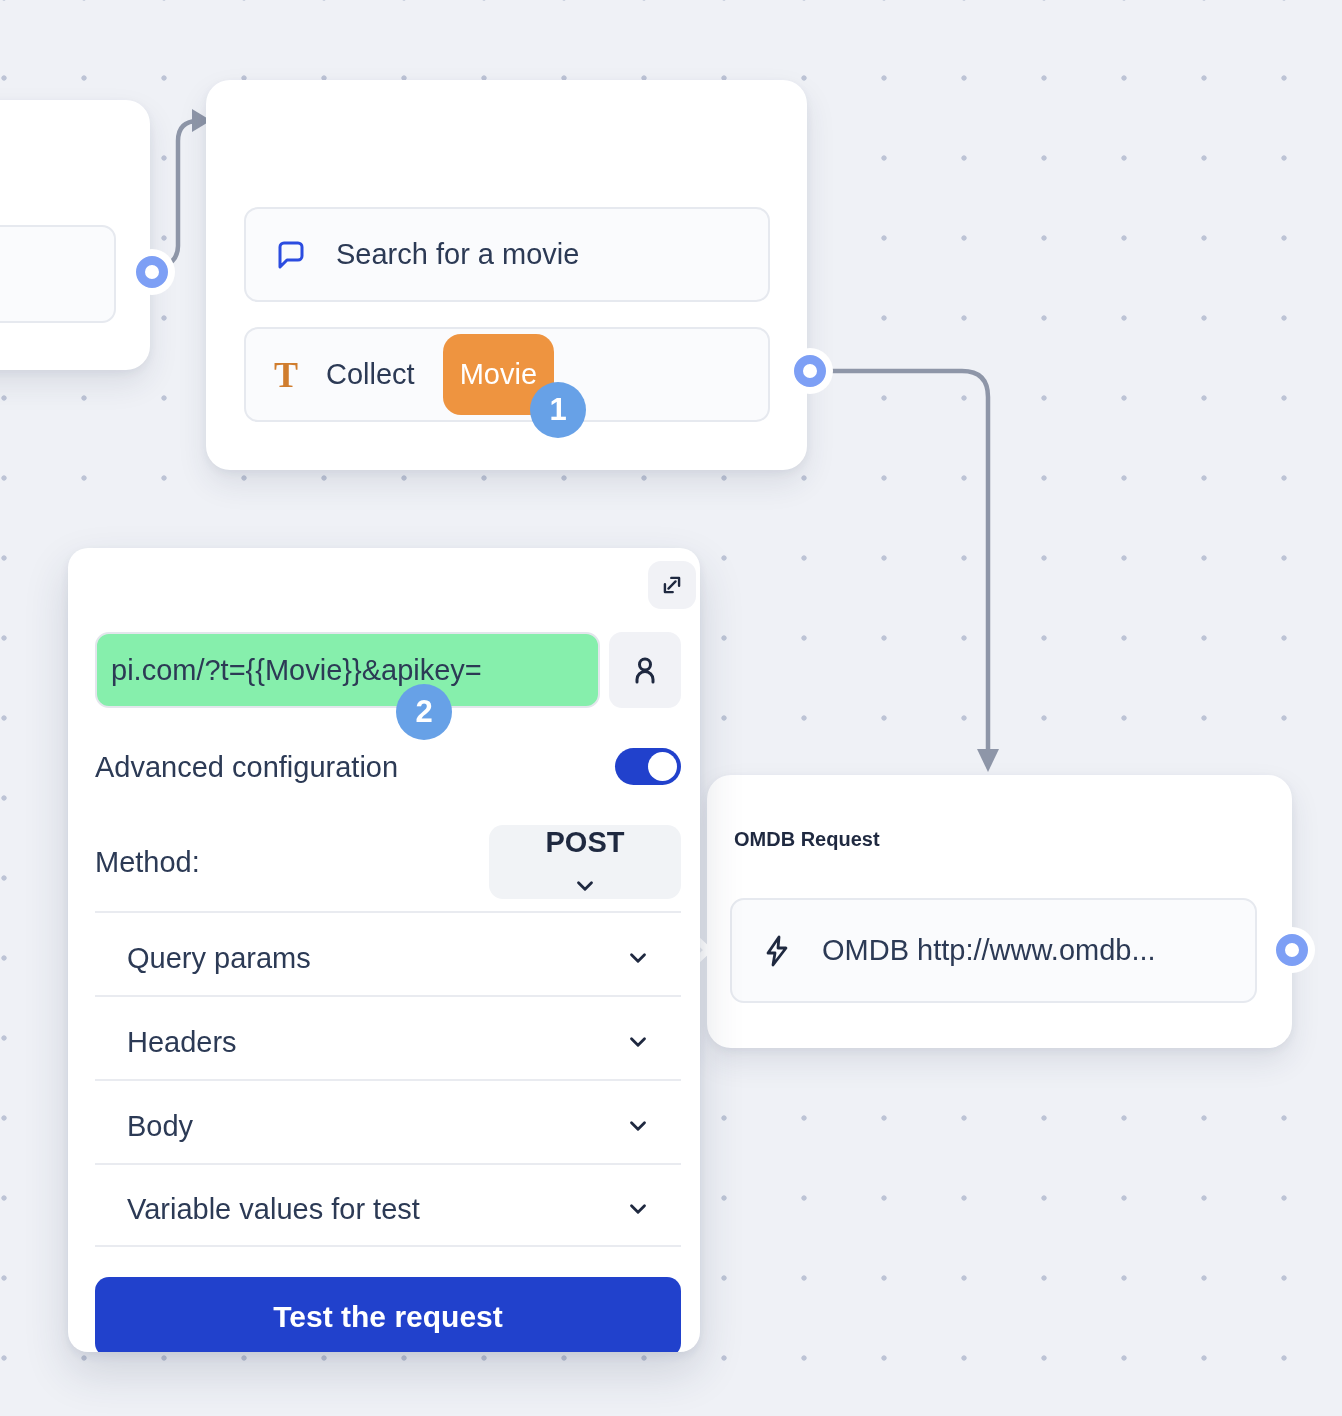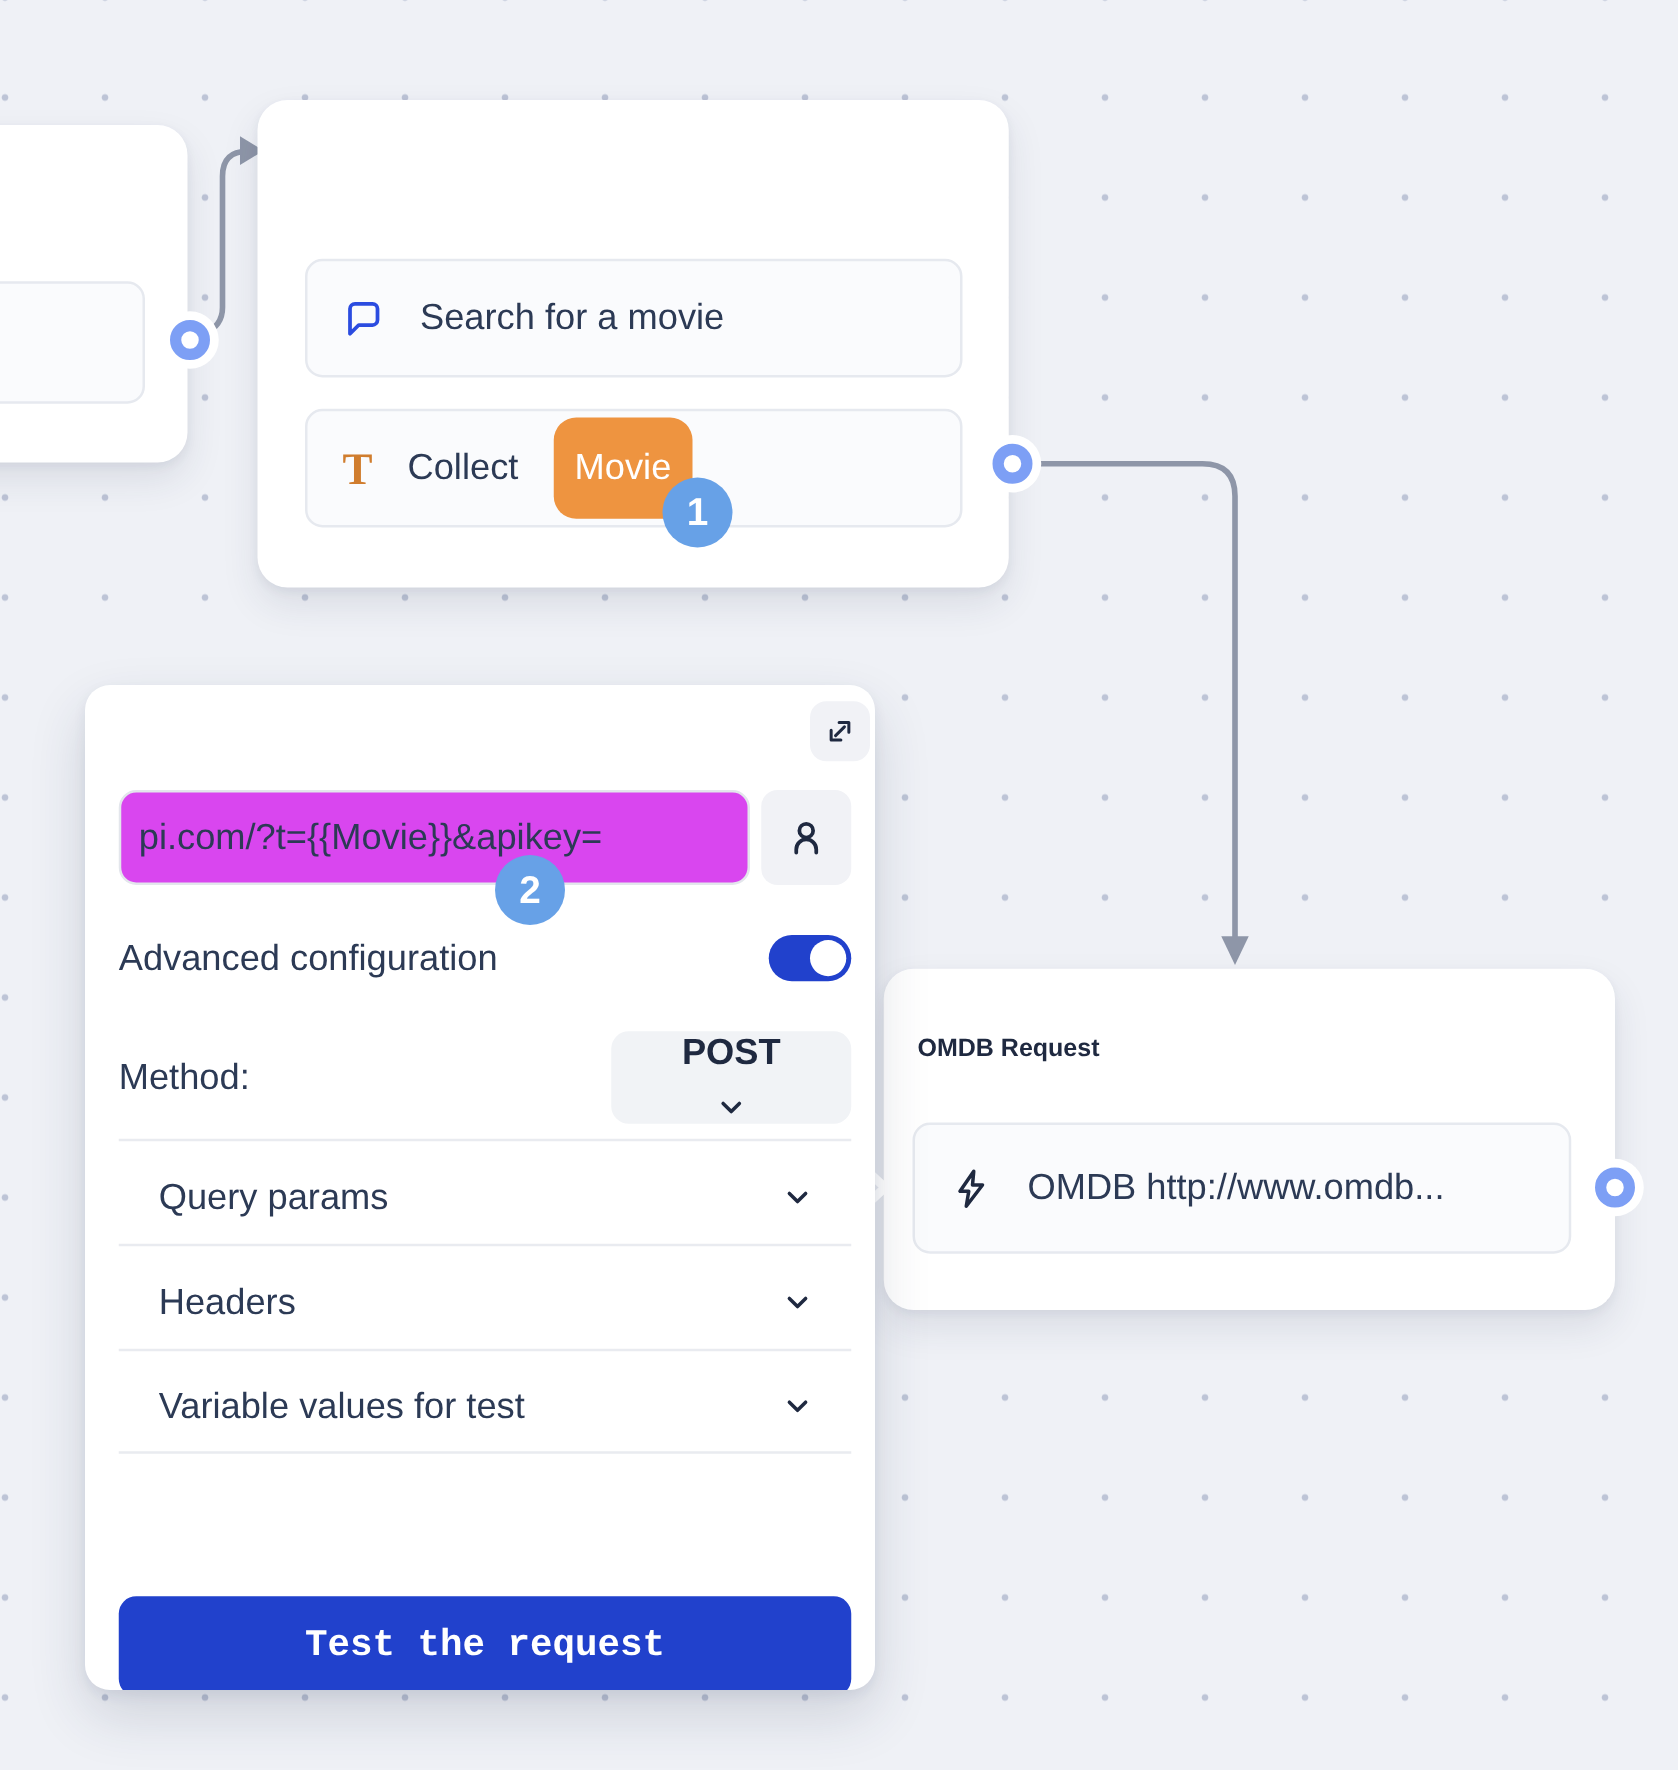--- a/index.html
+++ b/index.html
@@ -56,21 +56,21 @@
     position:absolute;z-index:5;left:68px;top:548px;width:632px;height:804px;
     background:#fff;border-radius:20px;overflow:hidden;
     box-shadow:0 20px 45px rgba(35,48,80,.16),0 4px 10px rgba(35,48,80,.07);
   }
   .icon-btn{
     position:absolute;background:#f1f2f6;border:none;border-radius:13px;
     display:flex;align-items:center;justify-content:center;cursor:pointer;
   }
   .url-input{
     position:absolute;left:27px;top:84px;width:505px;height:76px;
-    background:#d946ef;border:2px solid #e3e6ec;border-radius:14px;
+    background:#86efac;border:2px solid #e3e6ec;border-radius:14px;
     display:flex;align-items:center;overflow:hidden;white-space:nowrap;
     font-size:29px;color:#2c3a55;padding-left:14px;
   }
   .panel-label{font-size:29px;color:#2c3a55}
   .toggle{
     position:absolute;left:547px;top:200px;width:66px;height:37px;border-radius:19px;
     background:#c9cdd8;cursor:pointer;
   }
   .toggle.on{background:var(--accent)}
   .toggle .knob{
@@ -91,21 +91,21 @@
   .sections{position:absolute;left:27px;top:363px;width:586px}
   .section{
     height:84px;border-top:2px solid #e9ebf0;
     display:flex;align-items:center;justify-content:space-between;
     padding:8px 30px 0 32px;cursor:pointer;
   }
   .section:last-of-type{border-bottom:2px solid #e9ebf0}
   .test-btn{
     position:absolute;left:27px;top:729px;width:586px;height:80px;
     background:var(--accent);color:#fff;border:none;border-radius:14px;
-    font-family:Liberation Mono, monospace;font-size:30px;font-weight:700;cursor:pointer;
+    font-family:Liberation Sans, sans-serif;font-size:30px;font-weight:700;cursor:pointer;
   }
   .serif-t{font-family:"Liberation Serif",serif;font-size:36px;font-weight:700;color:var(--icon-orange);line-height:1}
   .omdb-chevron{position:absolute;z-index:4;pointer-events:none}
 </style>
 </head>
 <body>
 
 <svg class="connector-layer" width="1342" height="1416" viewBox="0 0 1342 1416">
   <path d="M163 267 Q178 261 178 246 V141 Q178 121 198 121 H196" fill="none" stroke="#8e96a8" stroke-width="4.5" stroke-linecap="round"></path>
   <polygon points="192,109 192,132 211,120.5" fill="#8e96a8"></polygon>
@@ -205,20 +205,26 @@
           <path d="M6 9 l6 6 6-6"></path>
         </svg>
     </div>
     <div class="section">
       <span class="panel-label">Headers</span>
       <svg width="26" height="26" viewBox="0 0 24 24" fill="none" stroke="#1f2940" stroke-width="2.6" stroke-linecap="round" stroke-linejoin="round">
           <path d="M6 9 l6 6 6-6"></path>
         </svg>
     </div>
     <div class="section">
+      <span class="panel-label">Body</span>
+      <svg width="26" height="26" viewBox="0 0 24 24" fill="none" stroke="#1f2940" stroke-width="2.6" stroke-linecap="round" stroke-linejoin="round">
+          <path d="M6 9 l6 6 6-6"></path>
+        </svg>
+    </div>
+    <div class="section">
       <span class="panel-label">Variable values for test</span>
       <svg width="26" height="26" viewBox="0 0 24 24" fill="none" stroke="#1f2940" stroke-width="2.6" stroke-linecap="round" stroke-linejoin="round">
           <path d="M6 9 l6 6 6-6"></path>
         </svg>
     </div>
   </div>
 
   <button class="test-btn">Test the request</button>
 </div>
 

